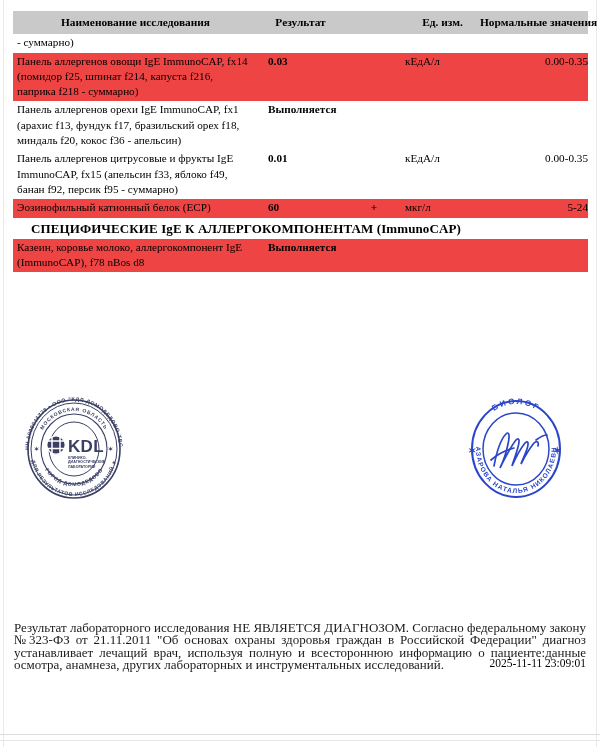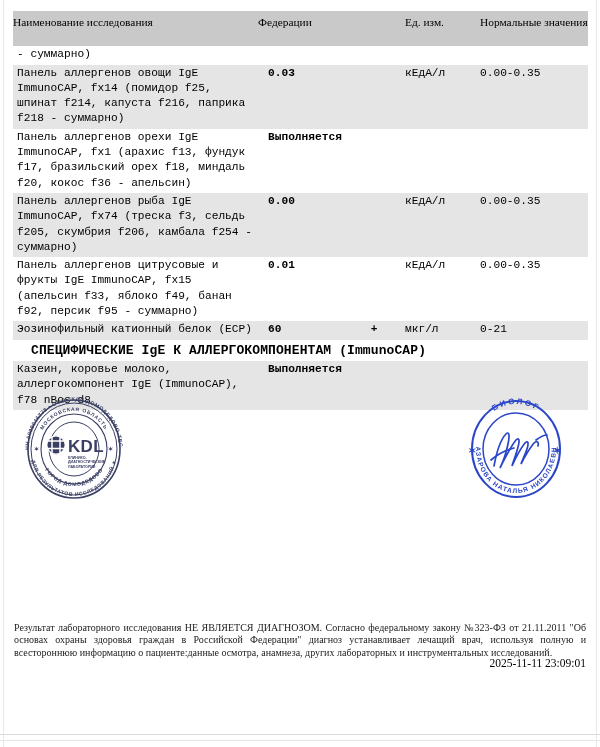--- a/index.html
+++ b/index.html
@@ -62,57 +62,56 @@
     line-height: 15.3px;
   }
   .report-table col.c-name   { width: 245px; }
   .report-table col.c-result { width: 85px; }
   .report-table col.c-flag   { width: 62px; }
   .report-table col.c-unit   { width: 75px; }
   .report-table col.c-ref    { width: 108px; }
 
   .report-table thead th {
     background: #c9c9c9;
-    font-weight: normal;
+    font-weight: bold;
     font-size: 11.4px;
-    padding: 4px 0 16px 0;
-    text-align: left;
+    padding: 4px 0 4px 0;
+    text-align: center;
     white-space: nowrap;
   }
   th.h-name   { text-align: center; padding-left: 10px; }
   th.h-result { text-align: left; padding-left: 10px; }
   th.h-flag   { }
   th.h-unit   { text-align: center; }
   th.h-ref    { text-align: center; margin-top: 26px; }
 
   .report-table td {
     padding: 1px 0 2px 0;
     vertical-align: top;
-    font-family: Liberation Mono, monospace;
   }
   td.cell-name {
     padding-left: 4px;
     padding-right: 6px;
   }
   td.cell-result {
     font-weight: bold;
     padding-left: 10px;
     text-align: left;
   }
   td.cell-flag {
     text-align: center;
     font-weight: bold;
   }
   td.cell-unit {
   }
   td.cell-ref {
-    text-align: left;
+    text-align: right;
   }
   tr.shaded td {
-    background: #e5e5e5;
+    background: #ef4444;
   }
 
   
   td.section-cell {
     background: #ffffff;
     padding: 3px 0 3px 18px;
     font-weight: bold;
     font-size: 13px;
     letter-spacing: 0.1px;
     white-space: nowrap;
@@ -141,21 +140,21 @@
     height: 122px;
   }
   .stamp-kdl svg, .stamp-biolog svg { display: block; }
 
   
   .footer-note {
     position: absolute;
     left: 14px;
     top: 622px;
     width: 572px;
-    font-size: 10px;
+    font-size: 13px;
     line-height: 12.4px;
     text-align: justify;
     color: #1a1a1a;
   }
   .footer-date {
     position: absolute;
     right: 14px;
     top: 657px;
     font-size: 11.5px;
     color: #000;
@@ -173,21 +172,21 @@
     <colgroup>
       <col class="c-name">
         <col class="c-result">
         <col class="c-flag">
         <col class="c-unit">
         <col class="c-ref">
     </colgroup>
     <thead>
       <tr>
         <th class="h-name">Наименование исследования</th>
-        <th class="h-result">Федерации</th>
+        <th class="h-result">Результат</th>
         <th class="h-flag"></th>
         <th class="h-unit">Ед. изм.</th>
         <th class="h-ref">Нормальные значения</th>
       </tr>
     </thead>
     <tbody id="table-body">
         <tr>
           <td class="cell-name">- суммарно)</td>
           <td class="cell-result"></td>
           <td class="cell-flag"></td>
@@ -201,40 +200,33 @@
           <td class="cell-unit">кЕдА/л</td>
           <td class="cell-ref">0.00-0.35</td>
         </tr>
         <tr>
           <td class="cell-name">Панель аллергенов орехи IgE ImmunoCAP, fx1 (арахис f13, фундук f17, бразильский орех f18, миндаль f20, кокос f36 - апельсин)</td>
           <td class="cell-result">Выполняется</td>
           <td class="cell-flag"></td>
           <td class="cell-unit"></td>
           <td class="cell-ref"></td>
         </tr>
-        <tr class="shaded">
-          <td class="cell-name">Панель аллергенов рыба IgE ImmunoCAP, fx74 (треска f3, сельдь f205, скумбрия f206, камбала f254 - суммарно)</td>
-          <td class="cell-result">0.00</td>
-          <td class="cell-flag"></td>
-          <td class="cell-unit">кЕдА/л</td>
-          <td class="cell-ref">0.00-0.35</td>
-        </tr>
         <tr>
           <td class="cell-name">Панель аллергенов цитрусовые и фрукты IgE ImmunoCAP, fx15 (апельсин f33, яблоко f49, банан f92, персик f95 - суммарно)</td>
           <td class="cell-result">0.01</td>
           <td class="cell-flag"></td>
           <td class="cell-unit">кЕдА/л</td>
           <td class="cell-ref">0.00-0.35</td>
         </tr>
         <tr class="shaded">
           <td class="cell-name">Эозинофильный катионный белок (ECP)</td>
           <td class="cell-result">60</td>
           <td class="cell-flag">+</td>
           <td class="cell-unit">мкг/л</td>
-          <td class="cell-ref">0-21</td>
+          <td class="cell-ref">5-24</td>
         </tr>
         <tr>
           <td class="section-cell" colspan="5">СПЕЦИФИЧЕСКИЕ IgE К АЛЛЕРГОКОМПОНЕНТАМ (ImmunoCAP)</td>
         </tr>
         <tr class="shaded">
           <td class="cell-name">Казеин, коровье молоко, аллергокомпонент IgE (ImmunoCAP), f78 nBos d8</td>
           <td class="cell-result">Выполняется</td>
           <td class="cell-flag"></td>
           <td class="cell-unit"></td>
           <td class="cell-ref"></td>

